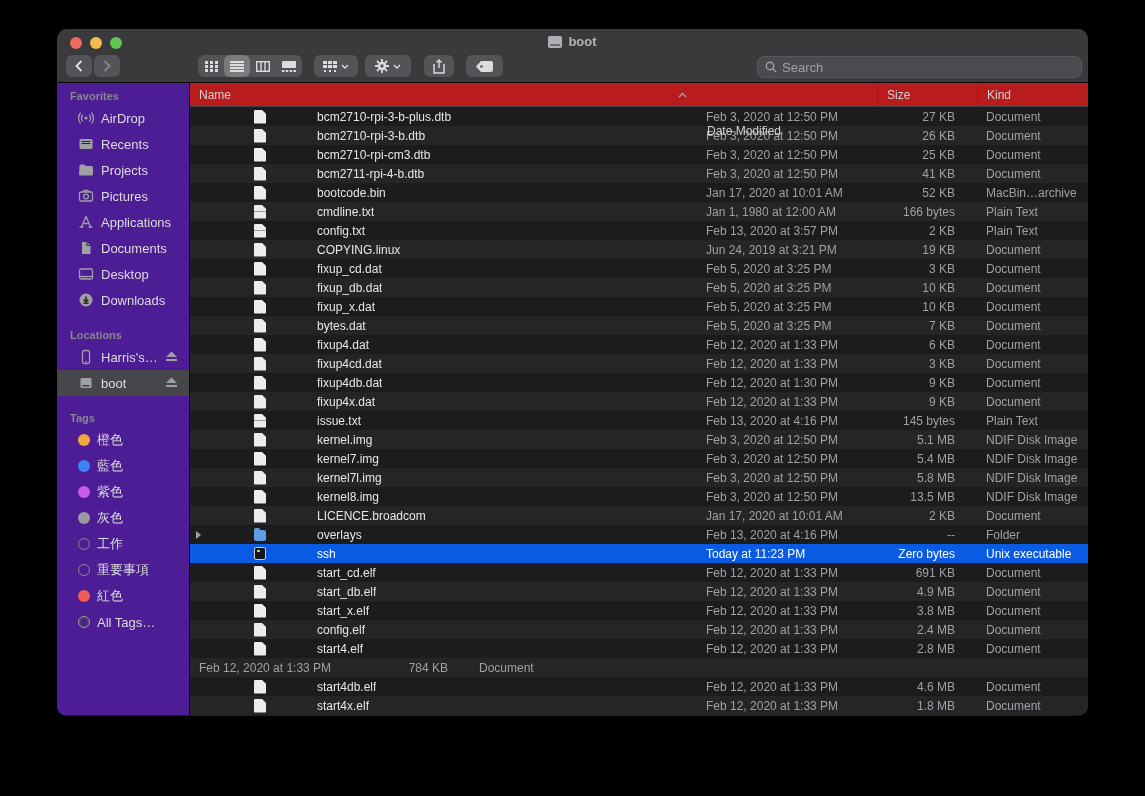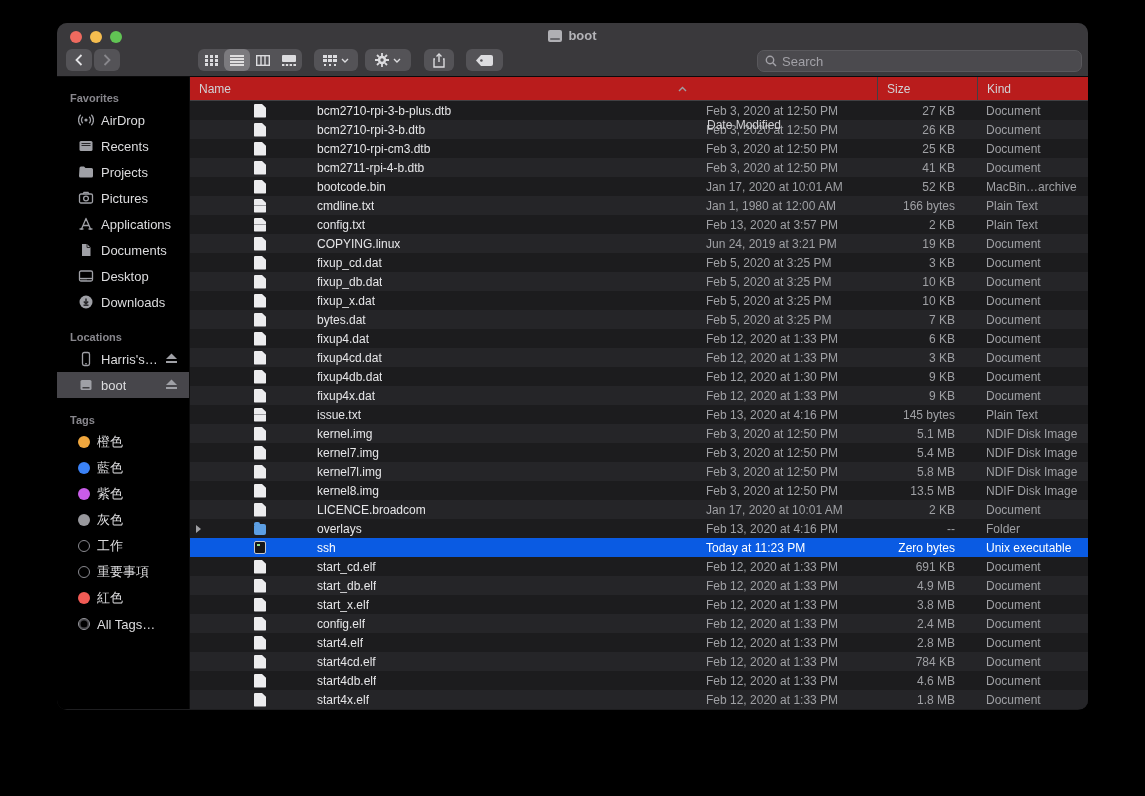--- a/index.html
+++ b/index.html
@@ -1,18 +1,18 @@
 <!DOCTYPE html>
 <html style="--sel: #0a5be3;"><head>
 <meta charset="utf-8">
 <style>
   * { margin:0; padding:0; box-sizing:border-box; }
   html,body { width:1145px; height:796px; background:#000; font-family:"Liberation Sans", sans-serif; overflow:hidden; }
 
-  .window { position:absolute; left:57px; top:23px; width:1031px; height:687px;
+  .window { position:absolute; left:57px; top:29px; width:1031px; height:687px;
     border-radius:10px; overflow:hidden; background:#1e1e20; box-shadow:0 20px 50px rgba(0,0,0,.7); }
 
   
   .chrome { position:relative; height:54px; background:#3a393c; border-bottom:1px solid #0a0a0b; }
   .traffic { position:absolute; left:13px; top:8px; display:flex; gap:8px; }
   .dot { width:12px; height:12px; border-radius:50%; }
   .title-wrap { position:absolute; left:0; right:0; top:5px; display:flex; justify-content:center; align-items:center; gap:6px;
     color:#b4b4b8; font-size:13px; font-weight:700; }
   .disk-ico { width:14px; height:12px; background:#b0b0b4; border-radius:2px; position:relative; }
   .disk-ico:after { content:""; position:absolute; left:2px; right:2px; bottom:2px; height:2px; background:#6a6a6e; border-radius:1px; }
@@ -25,21 +25,21 @@
   .chev { margin-left:4px; }
   svg.ic { display:block; }
 
   .search { position:absolute; right:6px; top:27px; width:325px; height:22px; background:#4b4a4e;
     border:1px solid #59585c; border-radius:7px; display:flex; align-items:center; padding:0 7px; gap:5px; }
   .search input { flex:1; background:transparent; border:none; outline:none; color:#e8e8ea; font-size:13px; font-family:"Liberation Sans",sans-serif; }
   .search input::placeholder { color:#a2a1a7; }
 
   
   .content { display:flex; height:632px; }
-  .sidebar { width:133px; background:#000000; border-right:1px solid #0c0c0d; padding-top:12px; overflow:hidden; }
+  .sidebar { width:133px; background:#4c1d95; border-right:1px solid #0c0c0d; padding-top:4px; overflow:hidden; }
   .sec-label { height:18px; line-height:18px; padding-left:13px; color:#88878d; font-size:11px; font-weight:700; }
   .sec-label.later { margin-top:13px; }
   .side-item { height:26px; display:flex; align-items:center; padding-left:21px; color:#dcdcde; font-size:13px; gap:7px; }
   .side-item.selected { background:#47464b; }
   .side-item .lbl { white-space:nowrap; overflow:hidden; text-overflow:ellipsis; }
   .side-item .eject { margin-left:auto; padding-right:11px; }
   .tagdot { width:12px; height:12px; border-radius:50%; flex:0 0 12px; }
   .tagdot.hollow { background:transparent !important; border:1.5px solid #8a8a90; }
   .tagdot.ring { background:transparent !important; border:1.5px solid #9a9aa0; box-shadow:inset 0 0 0 1.5px #48474b; }
 
@@ -656,25 +656,20 @@
             <div class="c-name">
               <span class="disc"></span>
               <span class="fico doc"></span>
               <span class="fname">start4.elf</span>
             </div>
             <div class="c-date">Feb 12, 2020 at 1:33 PM</div>
             <div class="c-size">2.8 MB</div>
             <div class="c-kind">Document</div>
           </div>
           <div class="frow">
-            <div class="c-name">
-              <span class="disc"></span>
-              <span class="fico doc"></span>
-              <span class="fname">start4cd.elf</span>
-            </div>
             <div class="c-date">Feb 12, 2020 at 1:33 PM</div>
             <div class="c-size">784 KB</div>
             <div class="c-kind">Document</div>
           </div>
           <div class="frow">
             <div class="c-name">
               <span class="disc"></span>
               <span class="fico doc"></span>
               <span class="fname">start4db.elf</span>
             </div>

